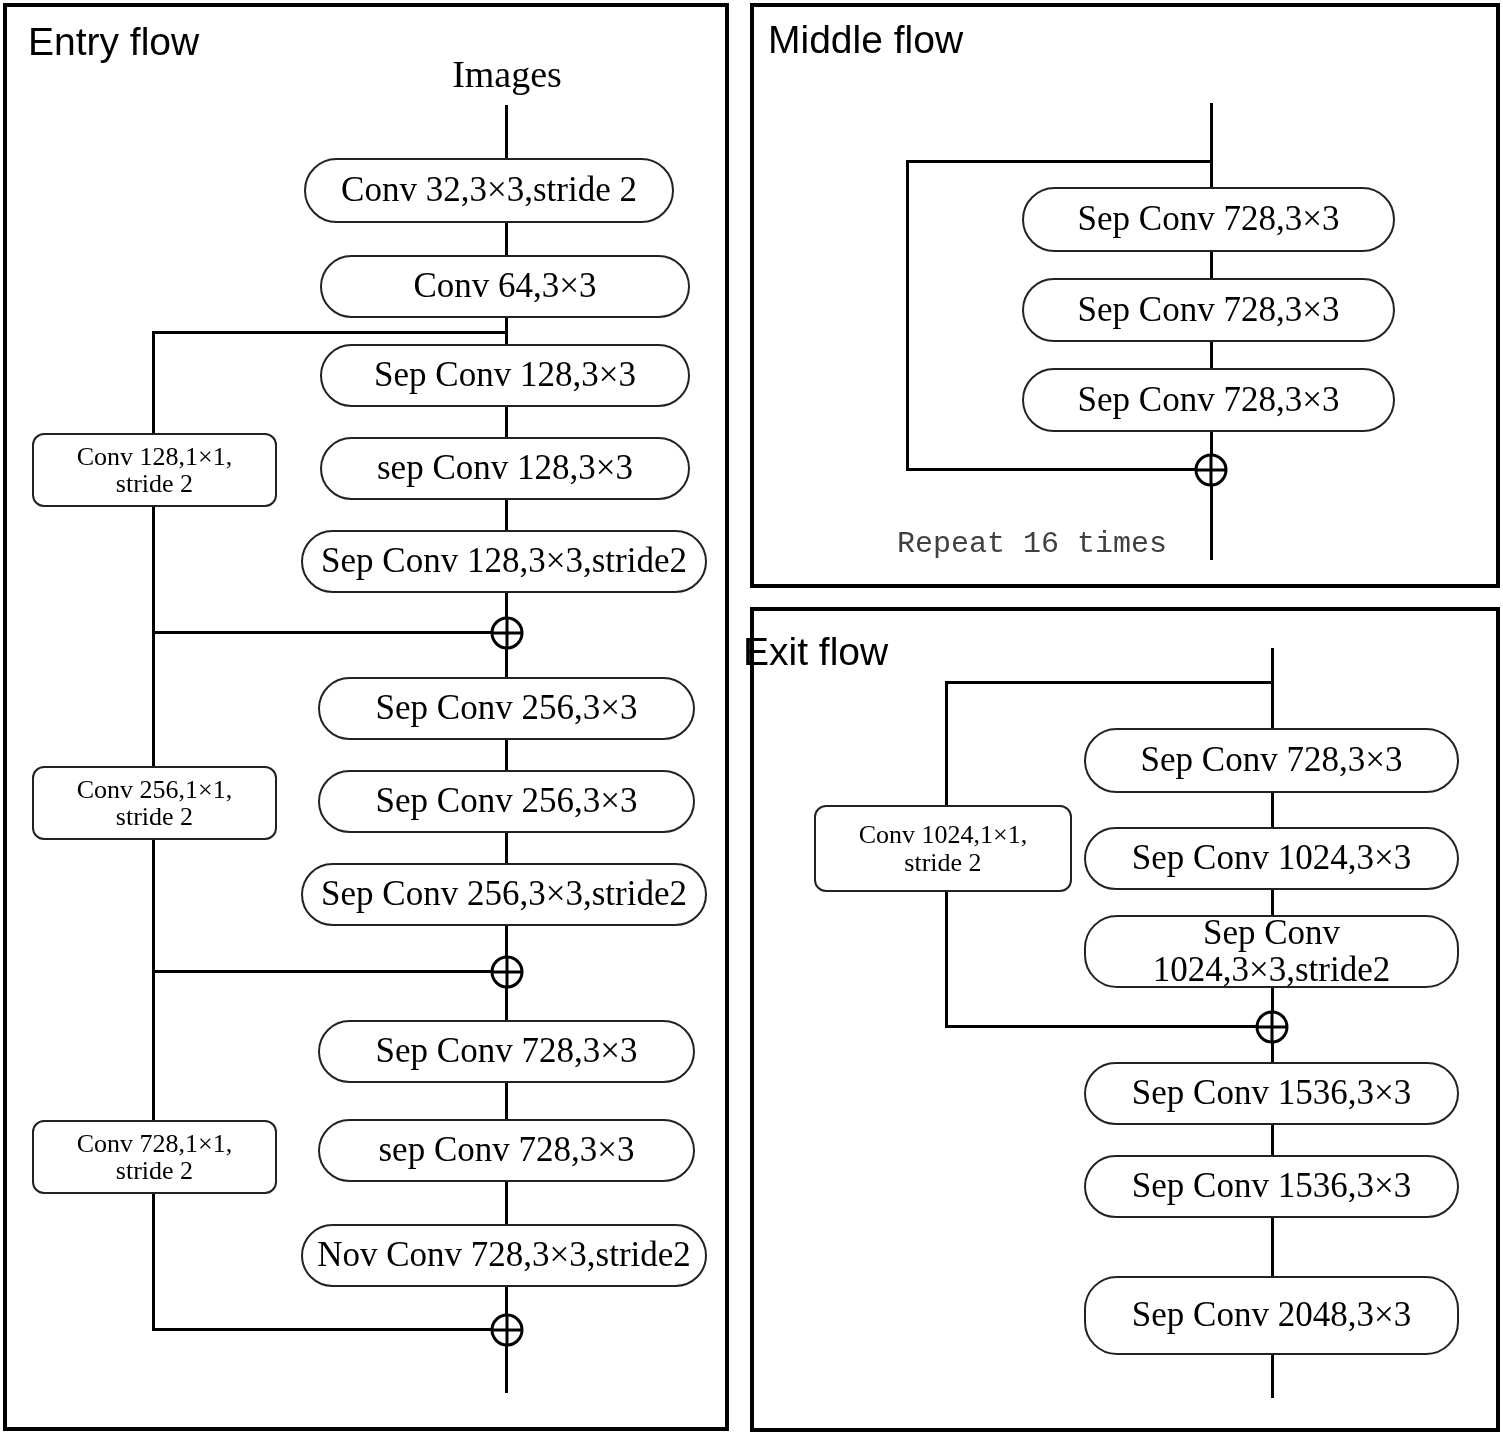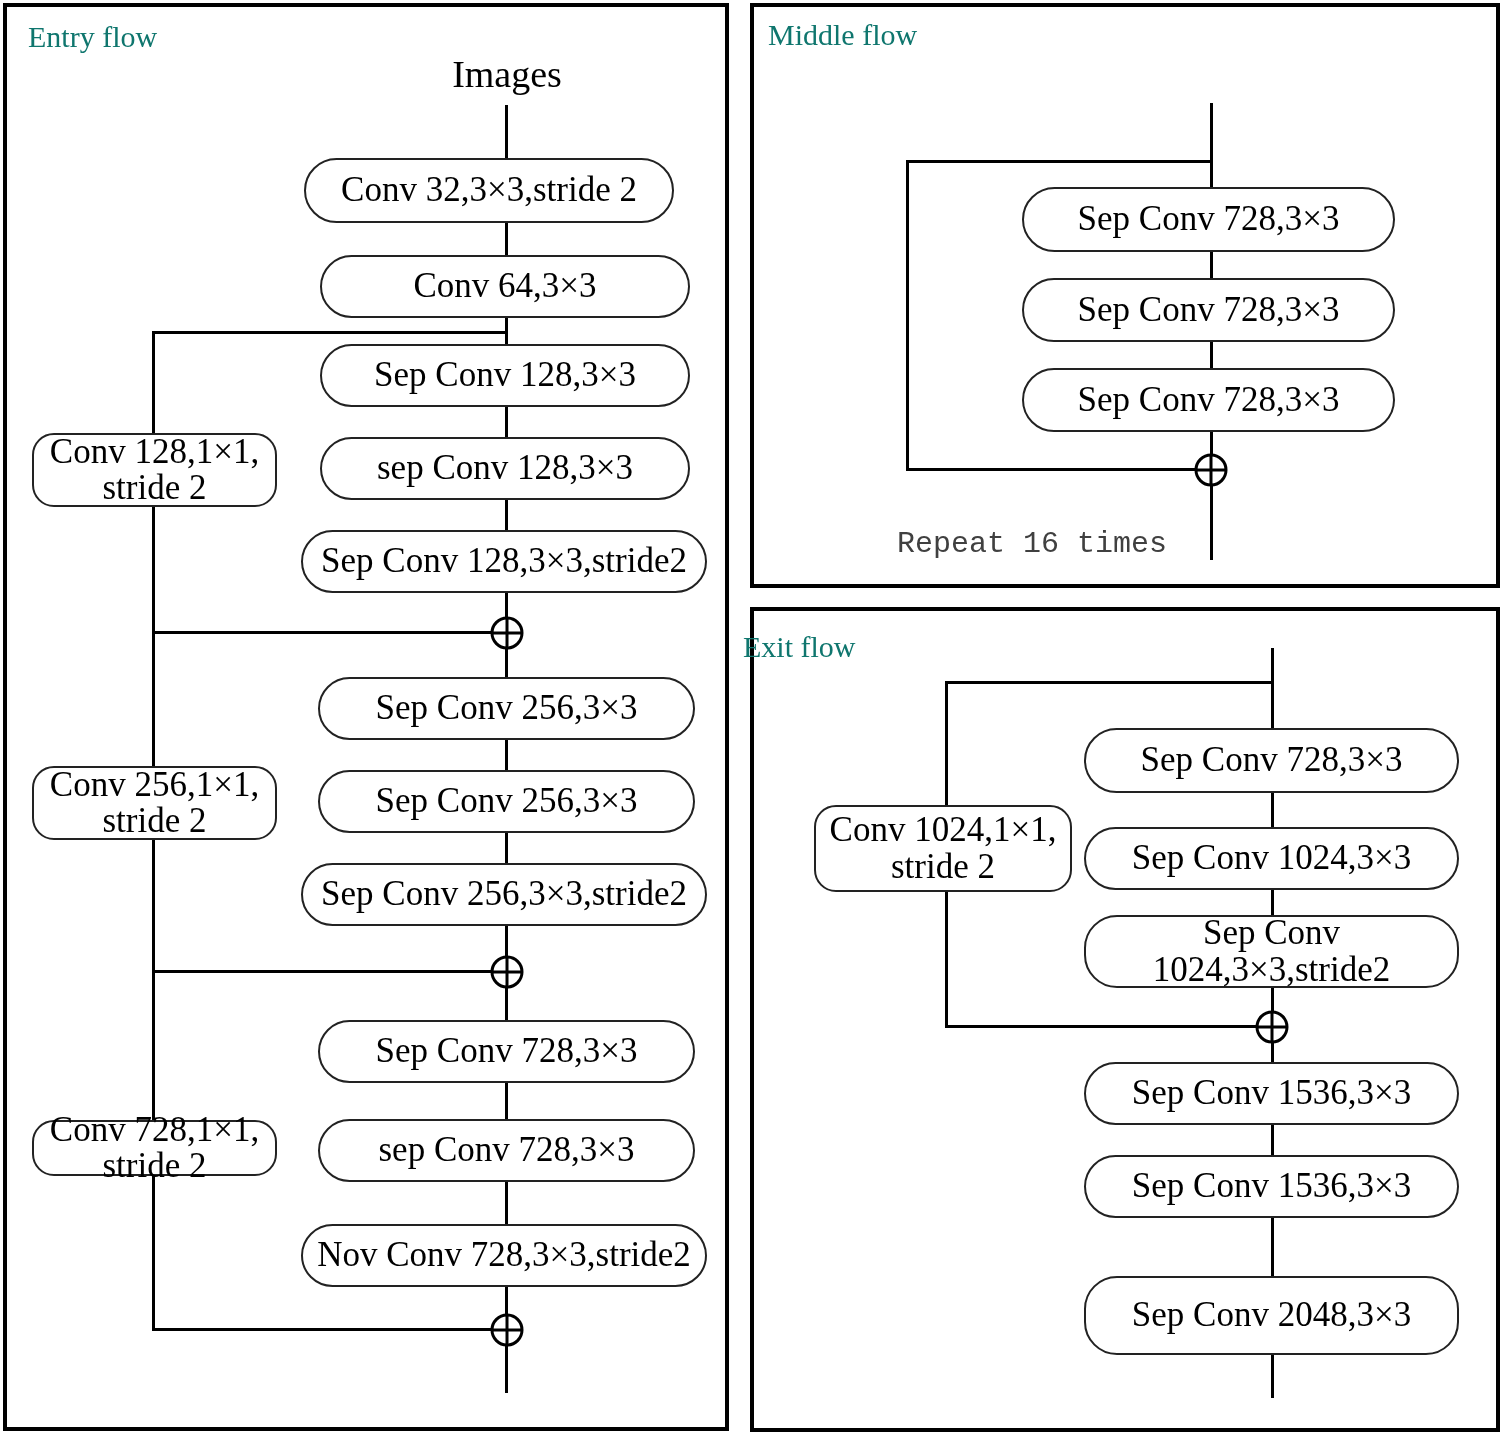--- a/index.html
+++ b/index.html
@@ -1,27 +1,27 @@
 <!DOCTYPE html>
 <html><head>
 <meta charset="utf-8">
 <style>
   html,body{margin:0;padding:0;background:#fff;}
   .stage{position:relative;width:1503px;height:1435px;background:#fff;overflow:hidden;
          font-family:"Liberation Serif", serif;}
   .panel{position:absolute;border:4px solid #000;background:transparent;box-sizing:border-box;}
-  .flow-title{position:absolute;font-family:Liberation Serif, serif;font-size:30px;
-              color:#0f766e;white-space:nowrap;letter-spacing:0px;}
+  .flow-title{position:absolute;font-family:Liberation Sans, sans-serif;font-size:39px;
+              color:#000000;white-space:nowrap;letter-spacing:0px;}
   .io-label{position:absolute;font-size:38px;color:#000;transform:translateX(-50%);white-space:nowrap;}
   .vline{position:absolute;width:3px;background:#000;}
   .hline{position:absolute;height:3px;background:#000;}
   .node{position:absolute;box-sizing:border-box;background:#fff;border:2px solid #222;
         border-radius:33px;display:flex;flex-direction:column;align-items:center;justify-content:center;
         text-align:center;font-size:35px;color:#000;line-height:1.04;white-space:nowrap;z-index:2;}
-  .node.side{border-radius:22px;font-size:35px;}
+  .node.side{border-radius:12px;font-size:26px;}
   .oplus{position:absolute;width:27px;height:27px;border:3px solid #000;border-radius:50%;
          background:#fff;transform:translate(-50%,-50%);z-index:3;box-sizing:content-box;}
   .oplus::before{content:"";position:absolute;left:50%;top:-1px;bottom:-1px;width:3px;
                  margin-left:-1.5px;background:#000;}
   .oplus::after{content:"";position:absolute;top:50%;left:-1px;right:-1px;height:3px;
                 margin-top:-1.5px;background:#000;}
   .note{position:absolute;font-family:"Liberation Mono", monospace;font-size:30px;color:#404040;white-space:nowrap;}
 </style>
 </head>
 <body>
@@ -74,21 +74,21 @@
   </div>
 
   <div class="node side" style="left:32px;top:433px;width:245px;height:74px">
     <span>Conv 128,1×1,</span>
     <span>stride 2</span>
   </div>
   <div class="node side" style="left:32px;top:766px;width:245px;height:74px">
     <span>Conv 256,1×1,</span>
     <span>stride 2</span>
   </div>
-  <div class="node side" style="left:32px;top:1120px;width:245px;height:56px">
+  <div class="node side" style="left:32px;top:1120px;width:245px;height:74px">
     <span>Conv 728,1×1,</span>
     <span>stride 2</span>
   </div>
 
   <div class="oplus" style="left:507px;top:633px"></div>
   <div class="oplus" style="left:507px;top:972px"></div>
   <div class="oplus" style="left:507px;top:1330px"></div>
 
   <div class="panel" style="left:750px;top:3px;width:750px;height:585px"></div>
   <div class="flow-title" style="left:768px;top:18px">Middle flow</div>

